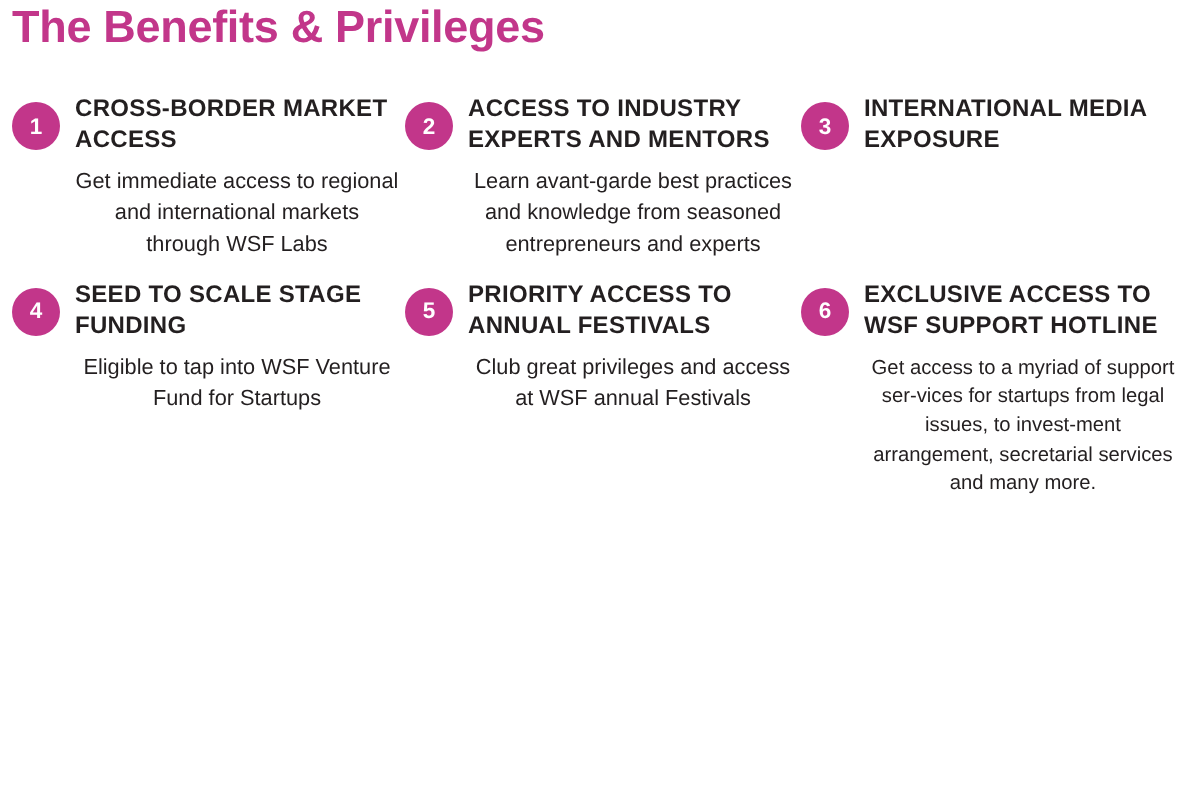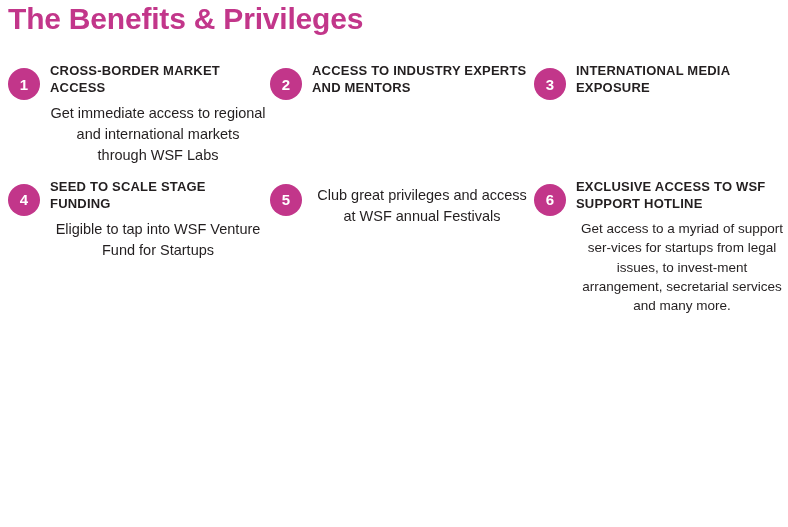--- a/index.html
+++ b/index.html
@@ -66,21 +66,21 @@
     display: flex;
     align-items: center;
     justify-content: center;
     margin-top: 6px;
   }
   .body-block {
     margin-left: 10px;
     flex: 1 1 auto;
   }
   .item-title {
-    font-size: 13px;
+    font-size: 16px;
     font-weight: bold;
     line-height: 1.32;
     letter-spacing: 0.2px;
     color: #231f20;
     text-transform: uppercase;
   }
   .item-desc {
     margin-top: 7px;
     font-size: 14.5px;
     line-height: 1.44;
@@ -108,20 +108,21 @@
         <div class="body-block">
           <div class="item-title">CROSS-BORDER MARKET ACCESS</div>
           <div class="item-desc">Get immediate access to regional and international markets through WSF Labs</div>
         </div>
       </div>
 
       <div class="col col-2">
         <div class="badge">2</div>
         <div class="body-block">
           <div class="item-title">ACCESS TO INDUSTRY EXPERTS AND MENTORS</div>
+          <div class="item-desc">Learn avant-garde best practices and knowledge from seasoned entrepreneurs and experts</div>
         </div>
       </div>
 
       <div class="col col-3">
         <div class="badge">3</div>
         <div class="body-block">
           <div class="item-title">INTERNATIONAL MEDIA EXPOSURE</div>
         </div>
       </div>
 
@@ -133,20 +134,21 @@
         <div class="badge">4</div>
         <div class="body-block">
           <div class="item-title">SEED TO SCALE STAGE FUNDING</div>
           <div class="item-desc">Eligible to tap into WSF Venture Fund for Startups</div>
         </div>
       </div>
 
       <div class="col col-2">
         <div class="badge">5</div>
         <div class="body-block">
+          <div class="item-title">PRIORITY ACCESS TO ANNUAL FESTIVALS</div>
           <div class="item-desc">Club great privileges and access at WSF annual Festivals</div>
         </div>
       </div>
 
       <div class="col col-3">
         <div class="badge">6</div>
         <div class="body-block">
           <div class="item-title">EXCLUSIVE ACCESS TO WSF SUPPORT HOTLINE</div>
           <div class="item-desc tight">Get access to a myriad of support ser-vices for startups from legal issues, to invest-ment arrangement, secretarial services and many more.</div>
         </div>

